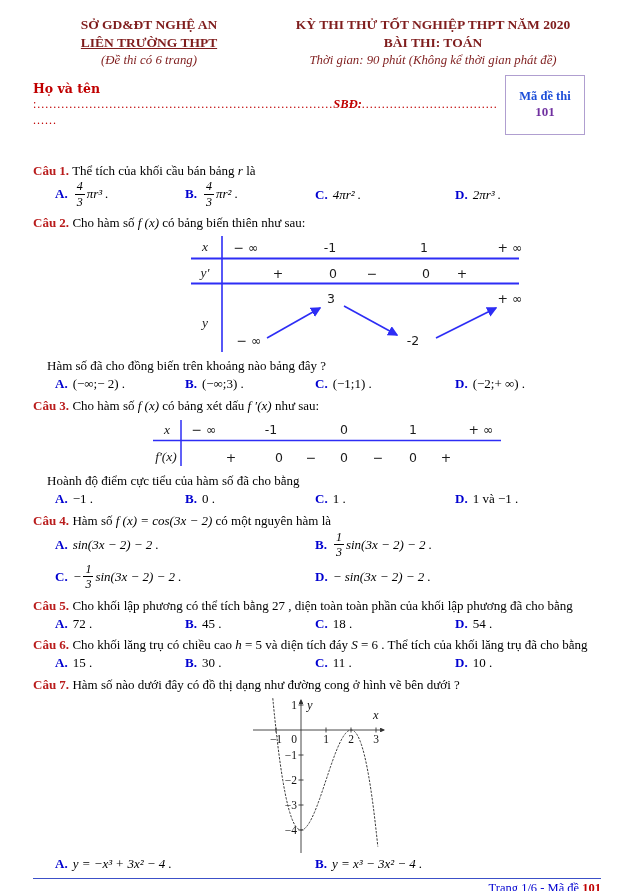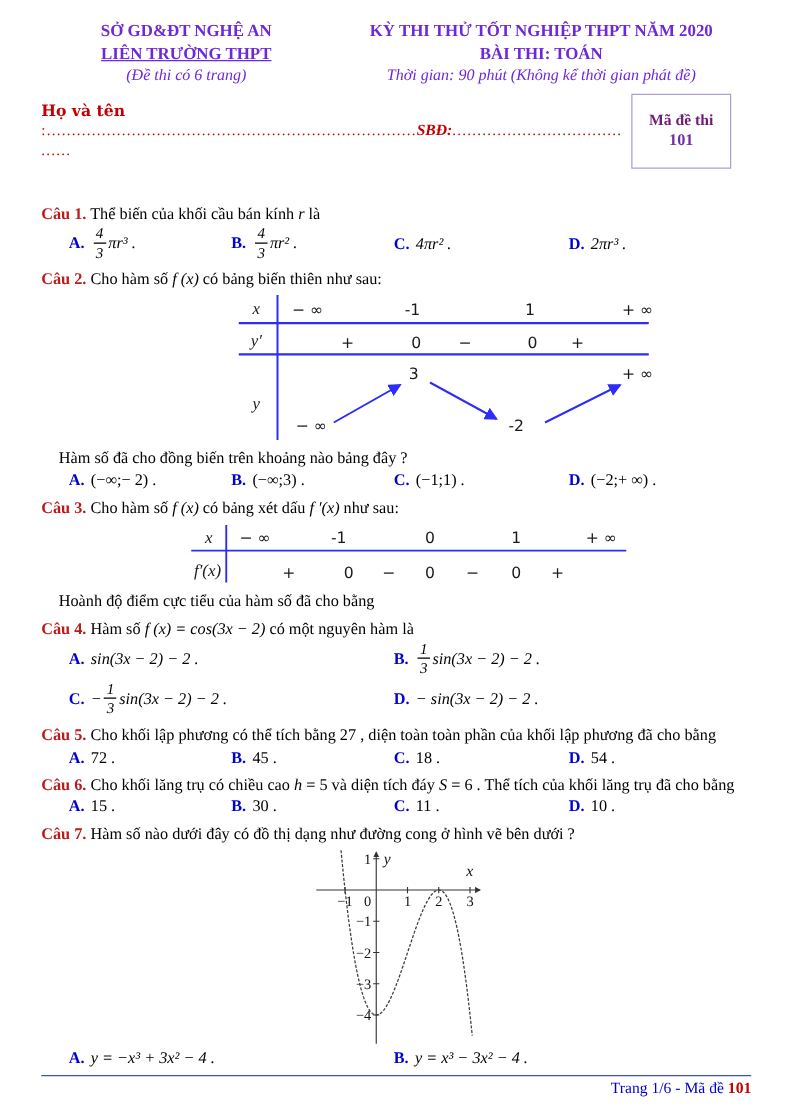--- a/index.html
+++ b/index.html
@@ -1,34 +1,34 @@
 <!DOCTYPE html>
 <html><head>
 <meta charset="utf-8">
 <style>
   html,body{margin:0;padding:0}
   body{width:629px;height:891px;background:#fff;overflow:hidden;
        font-family:"Liberation Serif",serif;font-size:13px;color:#000}
   .page{padding:16px 28px 0 33px;position:relative}
 
   
-  .hdr{display:flex;color:#6d28d9}
+  .hdr{display:flex;color:#7f1d1d}
   .hdr-left{width:232px;text-align:center;font-weight:bold;font-size:13.5px;line-height:1.32}
   .hdr-right{flex:1;text-align:center;font-weight:bold;font-size:13.5px;line-height:1.32}
   .u{text-decoration:underline}
   .it{font-weight:normal;font-style:italic;font-size:12.8px}
 
   
   .cand{position:relative;margin-top:12px;margin-bottom:8px;color:#c00000;min-height:64px}
   .name-script{font-weight:bold;font-family:"DejaVu Serif",serif;font-size:12.5px}
   .dotline{letter-spacing:1px;font-size:12px;line-height:1.35;white-space:nowrap;overflow:hidden;max-width:500px}
   .sbd{font-style:italic;font-weight:bold;letter-spacing:0;font-size:12.5px}
   .codebox{position:absolute;right:16px;top:-6px;width:78px;height:58px;border:1.4px solid #b09fd0;
            display:flex;flex-direction:column;justify-content:center;text-align:center;line-height:1.3}
-  .codebox .lbl{color:#701a75;font-weight:bold;font-size:12.5px}
+  .codebox .lbl{color:#1d4ed8;font-weight:bold;font-size:12.5px}
   .codebox .num{color:#7030a0;font-weight:bold;font-size:13px}
 
   
   .q{margin:5px 0 1px;line-height:1.3}
   .q.first{margin-top:18px}
   .ql{color:#b91c1c;font-weight:bold}
   .math{font-style:italic}
   .opts{display:grid;grid-template-columns:130px 130px 140px 1fr;padding-left:22px;margin:1px 0 2px;align-items:center;line-height:1.3}
   .opts2{display:grid;grid-template-columns:260px 1fr;padding-left:22px;margin:1px 0 2px;align-items:center;line-height:1.3}
   .ol{color:#0000d0;font-weight:bold;margin-right:5px}
@@ -77,21 +77,21 @@
     <div class="dotline"><span>:..........................................................................</span><span class="sbd">SBĐ:</span><span>..................................</span></div>
     <div class="dotline">......</div>
     <div class="codebox">
       <div class="lbl">Mã đề thi</div>
       <div class="num">101</div>
     </div>
   </div>
 
   <div class="q first">
     <span class="ql">Câu 1.</span>
-    <span>Thể biến của khối cầu bán kính </span><span class="math">r</span><span> là</span>
+    <span>Thể tích của khối cầu bán bảng </span><span class="math">r</span><span> là</span>
   </div>
   <div class="opts tallrow">
     <div><span class="ol">A.</span><span class="frac">
           <span class="fnum">4</span>
           <span class="fden">3</span>
         </span><span class="math">πr³ .</span></div>
     <div><span class="ol">B.</span><span class="frac">
           <span class="fnum">4</span>
           <span class="fden">3</span>
         </span><span class="math">πr² .</span></div>
@@ -159,20 +159,26 @@
     <text class="tnum" x="80" y="45" text-anchor="middle">+</text>
     <text class="tnum" x="128" y="45" text-anchor="middle">0</text>
     <text class="tnum" x="160" y="45" text-anchor="middle">−</text>
     <text class="tnum" x="193" y="45" text-anchor="middle">0</text>
     <text class="tnum" x="227" y="45" text-anchor="middle">−</text>
     <text class="tnum" x="262" y="45" text-anchor="middle">0</text>
     <text class="tnum" x="295" y="45" text-anchor="middle">+</text>
   </svg>
   <div class="q" style="margin-top:4px">
     <span style="padding-left:14px">Hoành độ điểm cực tiểu của hàm số đã cho bằng</span>
+  </div>
+  <div class="opts">
+    <div><span class="ol">A.</span><span>−1 .</span></div>
+    <div><span class="ol">B.</span><span>0 .</span></div>
+    <div><span class="ol">C.</span><span>1 .</span></div>
+    <div><span class="ol">D.</span><span>1 và −1 .</span></div>
   </div>
 
   <div class="q">
     <span class="ql">Câu 4.</span>
     <span>Hàm số </span><span class="math">f (x) = cos(3x − 2)</span><span> có một nguyên hàm là</span>
   </div>
   <div class="opts2 tallrow">
     <div><span class="ol">A.</span><span class="math">sin(3x − 2) − 2 .</span></div>
     <div><span class="ol">B.</span><span class="frac">
           <span class="fnum">1</span>

